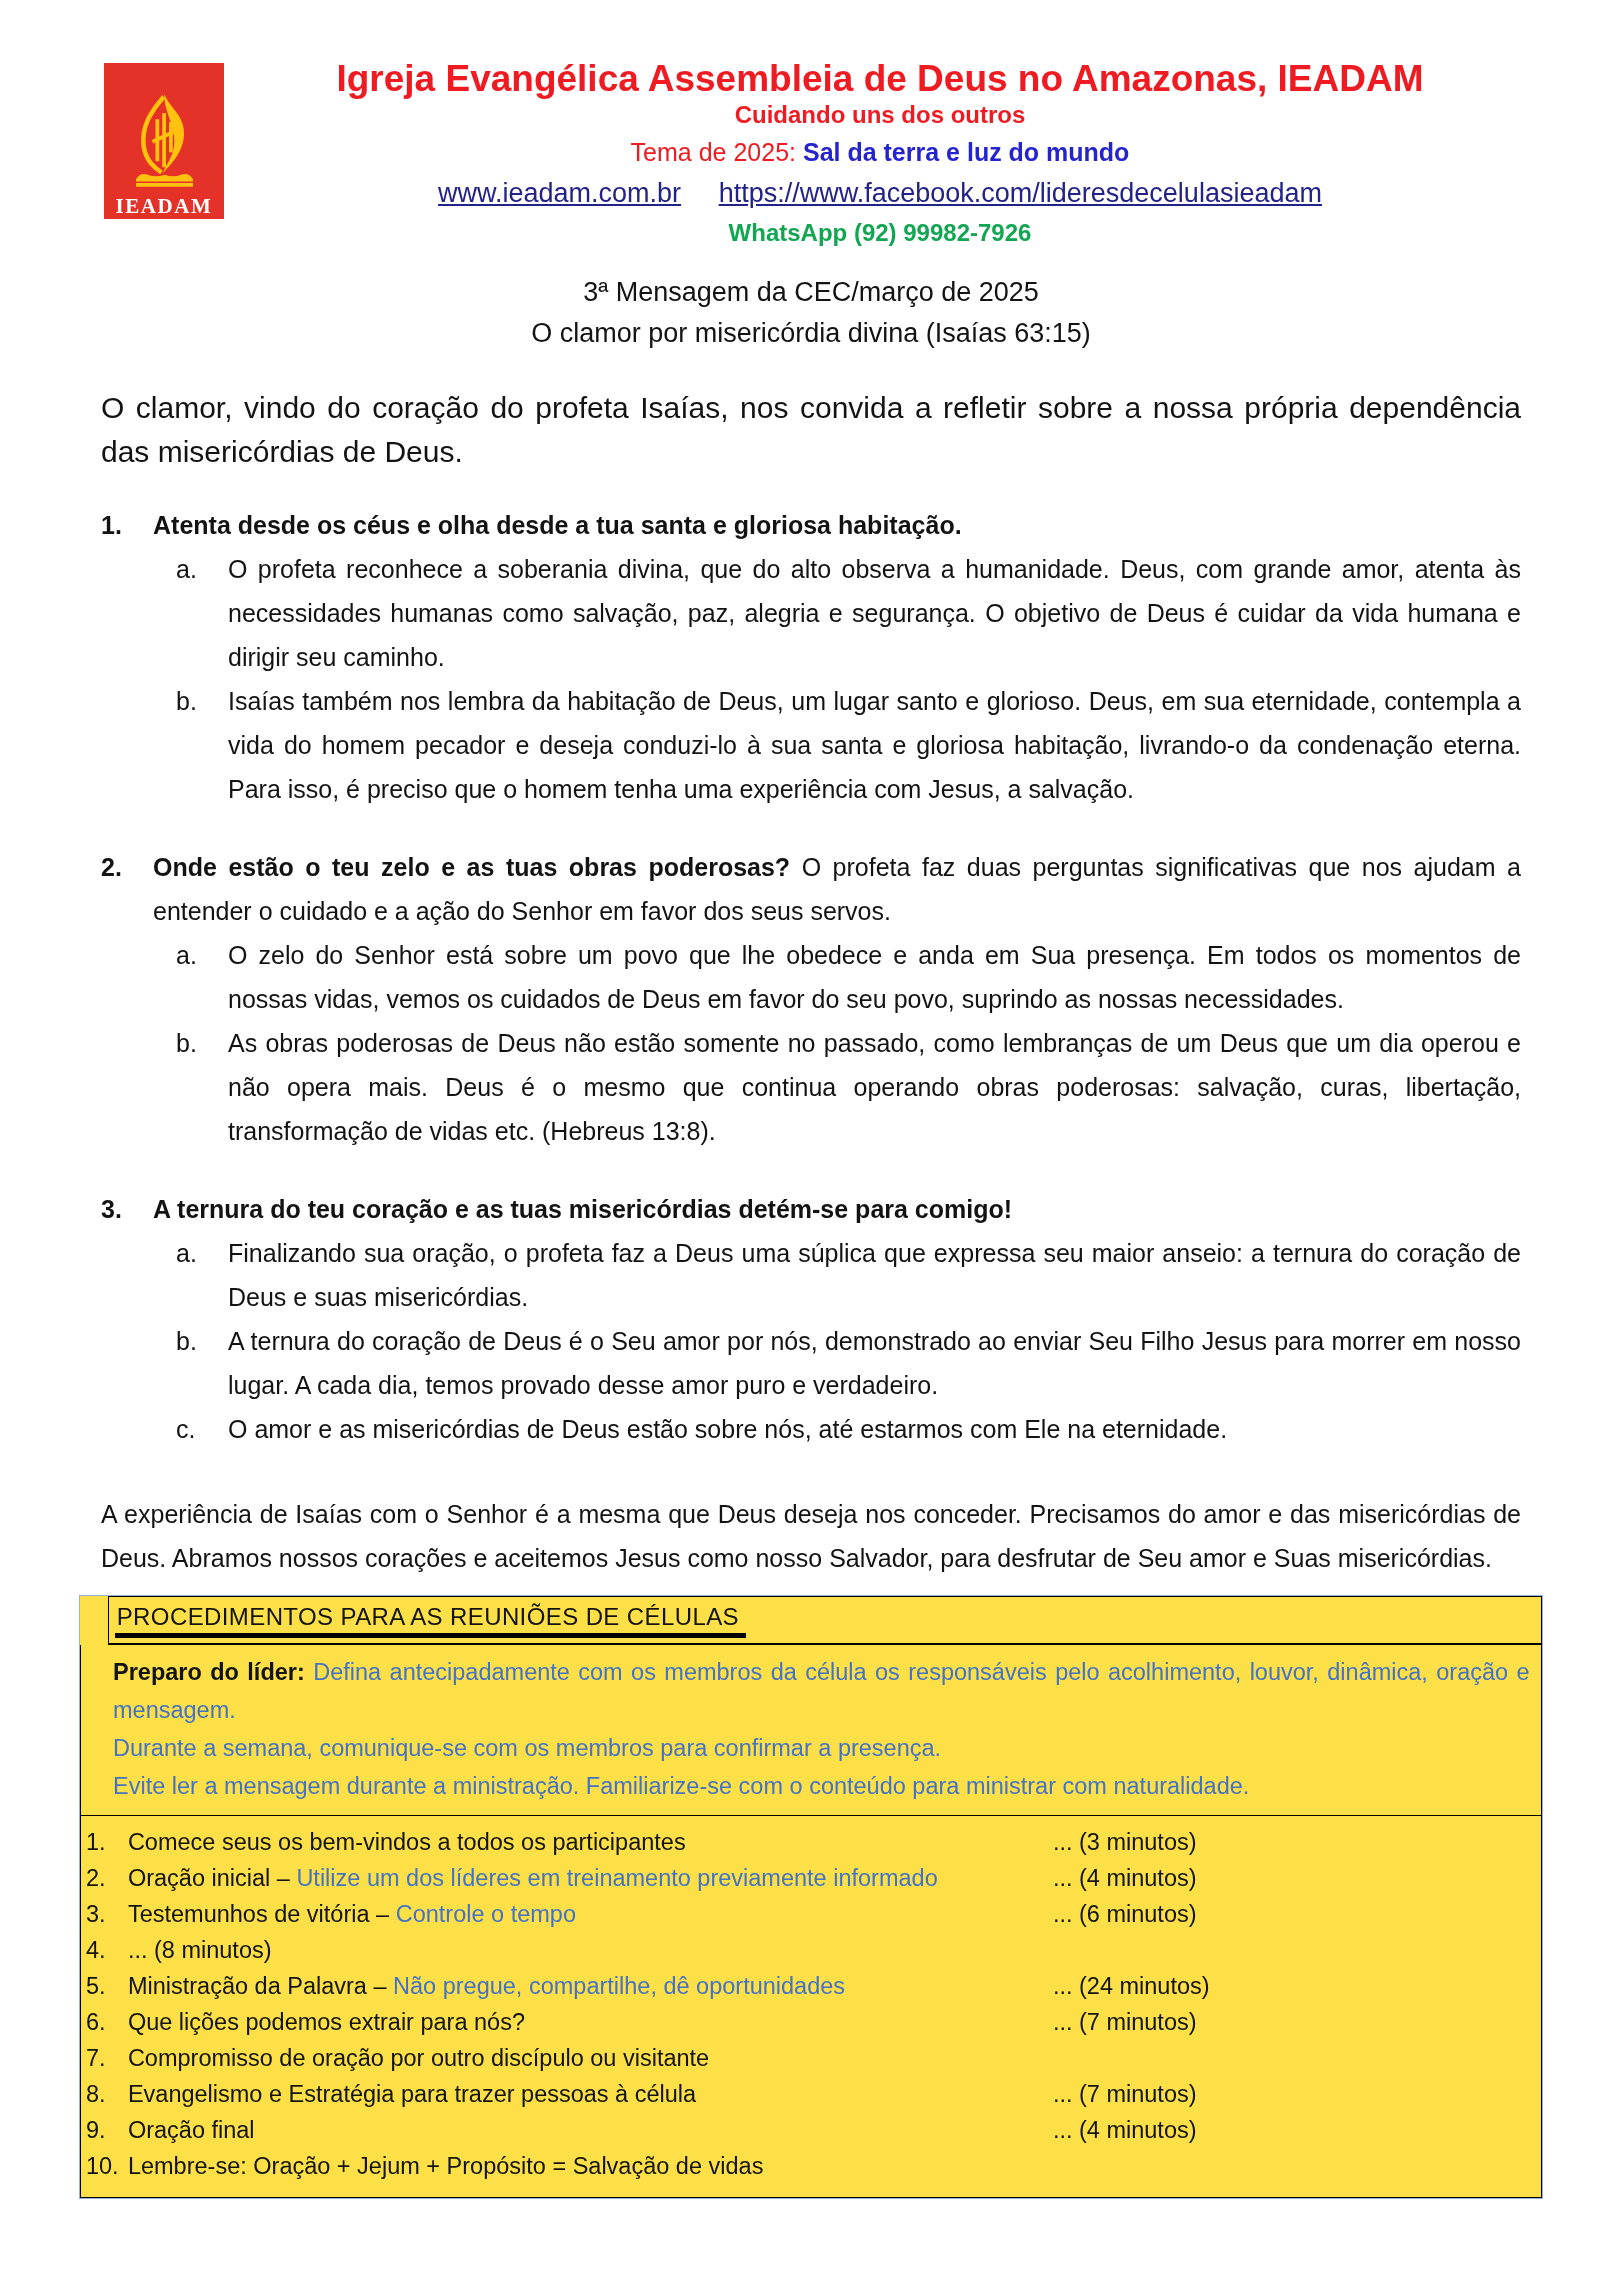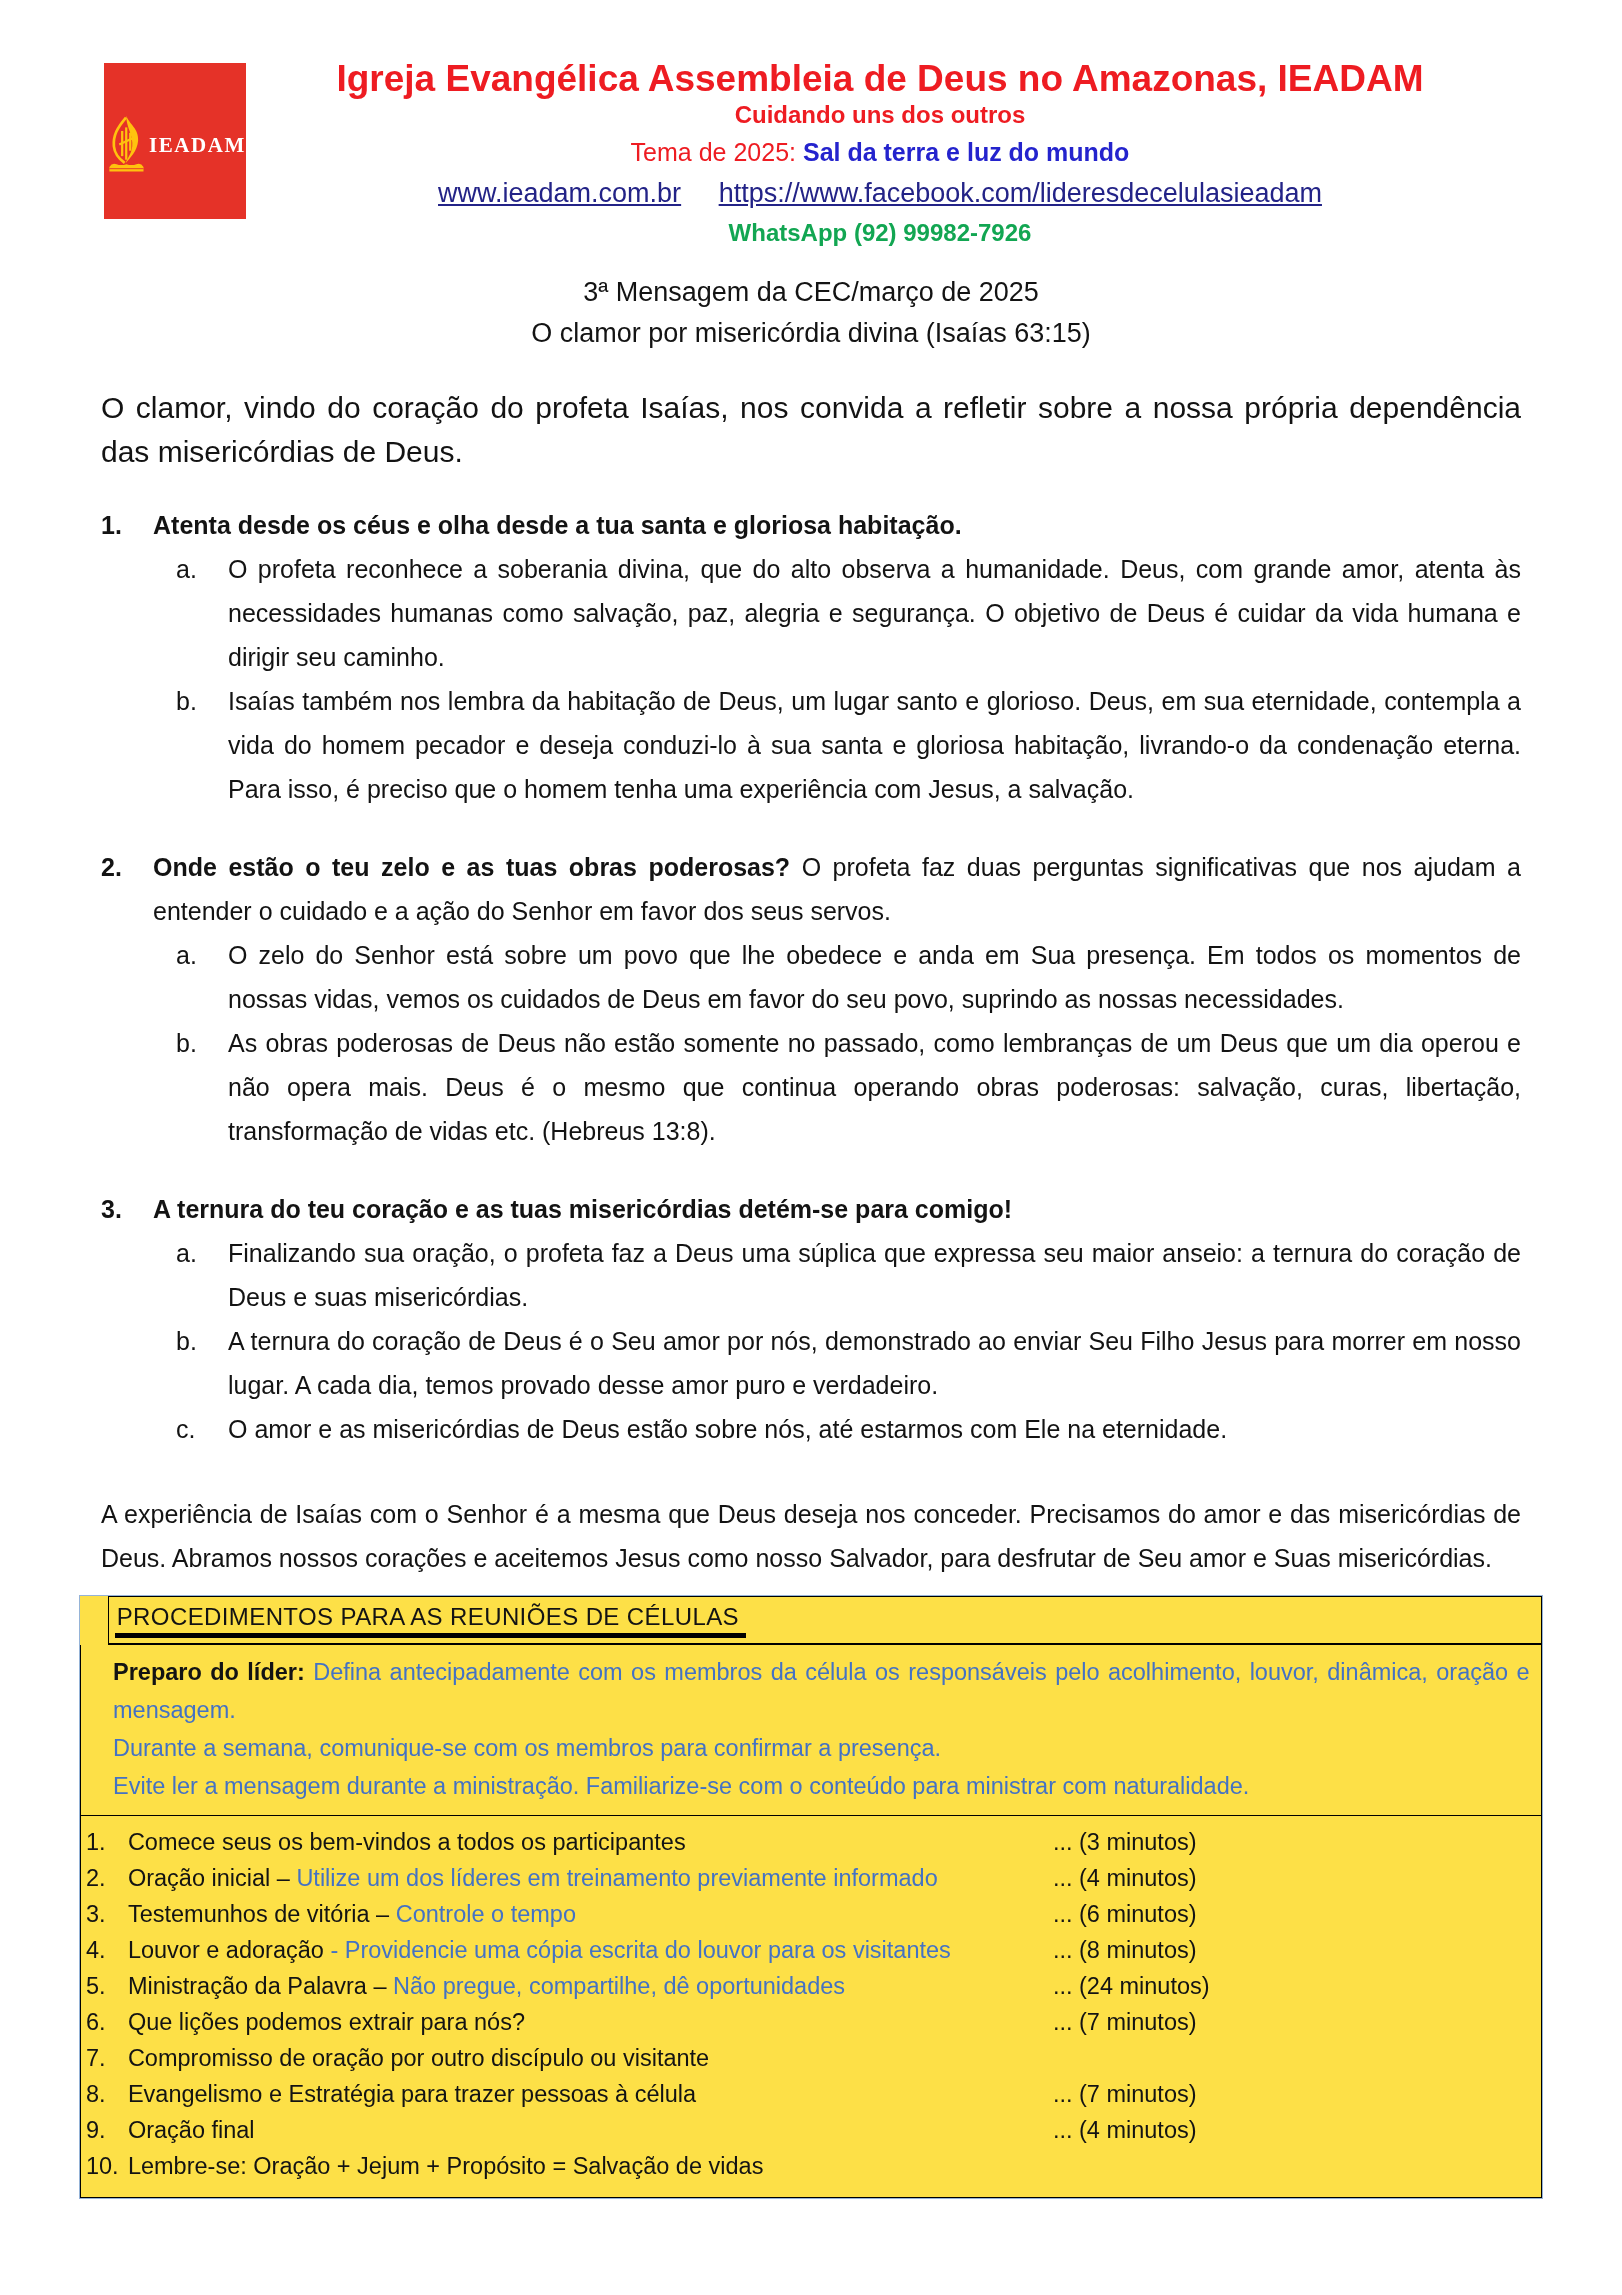--- a/index.html
+++ b/index.html
@@ -16,23 +16,23 @@
   *{box-sizing:border-box;}
   html,body{margin:0;padding:0;}
   body{
     width:1622px;height:2295px;overflow:hidden;background:#ffffff;
     font-family:"Liberation Sans",sans-serif;color:var(--ink);
   }
   .page{position:relative;width:1622px;height:2295px;padding-top:60px;}
 
   
   .logo{
-    position:absolute;left:104px;top:63px;width:142px;height:156px;
+    position:absolute;left:104px;top:63px;width:120px;height:156px;
     background:var(--logo_red);
-    display:flex;flex-direction:row;align-items:center;padding-top:6.5px;
+    display:flex;flex-direction:column;align-items:center;padding-top:6.5px;justify-content:flex-end;
   }
   .logo svg{width:75px;height:102px;display:block;}
   .logo-text{
     color:#fff;font-family:"Liberation Serif",serif;font-weight:bold;
     font-size:21px;letter-spacing:1.6px;margin-top:1.6px;
   }
 
   
   .hdr{margin:0 57px 21px 195px;text-align:center;}
   .org{font-size:37px;font-weight:bold;color:var(--red_text);line-height:37px;}
@@ -202,21 +202,20 @@
             <div class="step-desc"><span>Oração inicial – </span><span class="blue">Utilize um dos líderes em treinamento previamente informado</span></div>
             <span class="step-time">... (4 minutos)</span>
           </div>
           <div class="step">
             <span class="step-num">3.</span>
             <div class="step-desc"><span>Testemunhos de vitória – </span><span class="blue">Controle o tempo</span></div>
             <span class="step-time">... (6 minutos)</span>
           </div>
           <div class="step">
             <span class="step-num">4.</span>
-            <div class="step-desc"><span>Louvor e adoração </span><span class="blue">- Providencie uma cópia escrita do louvor para os visitantes</span></div>
             <span class="step-time">... (8 minutos)</span>
           </div>
           <div class="step">
             <span class="step-num">5.</span>
             <div class="step-desc"><span>Ministração da Palavra – </span><span class="blue">Não pregue, compartilhe, dê oportunidades</span></div>
             <span class="step-time">... (24 minutos)</span>
           </div>
           <div class="step">
             <span class="step-num">6.</span>
             <div class="step-desc"><span>Que lições podemos extrair para nós?</span></div>

